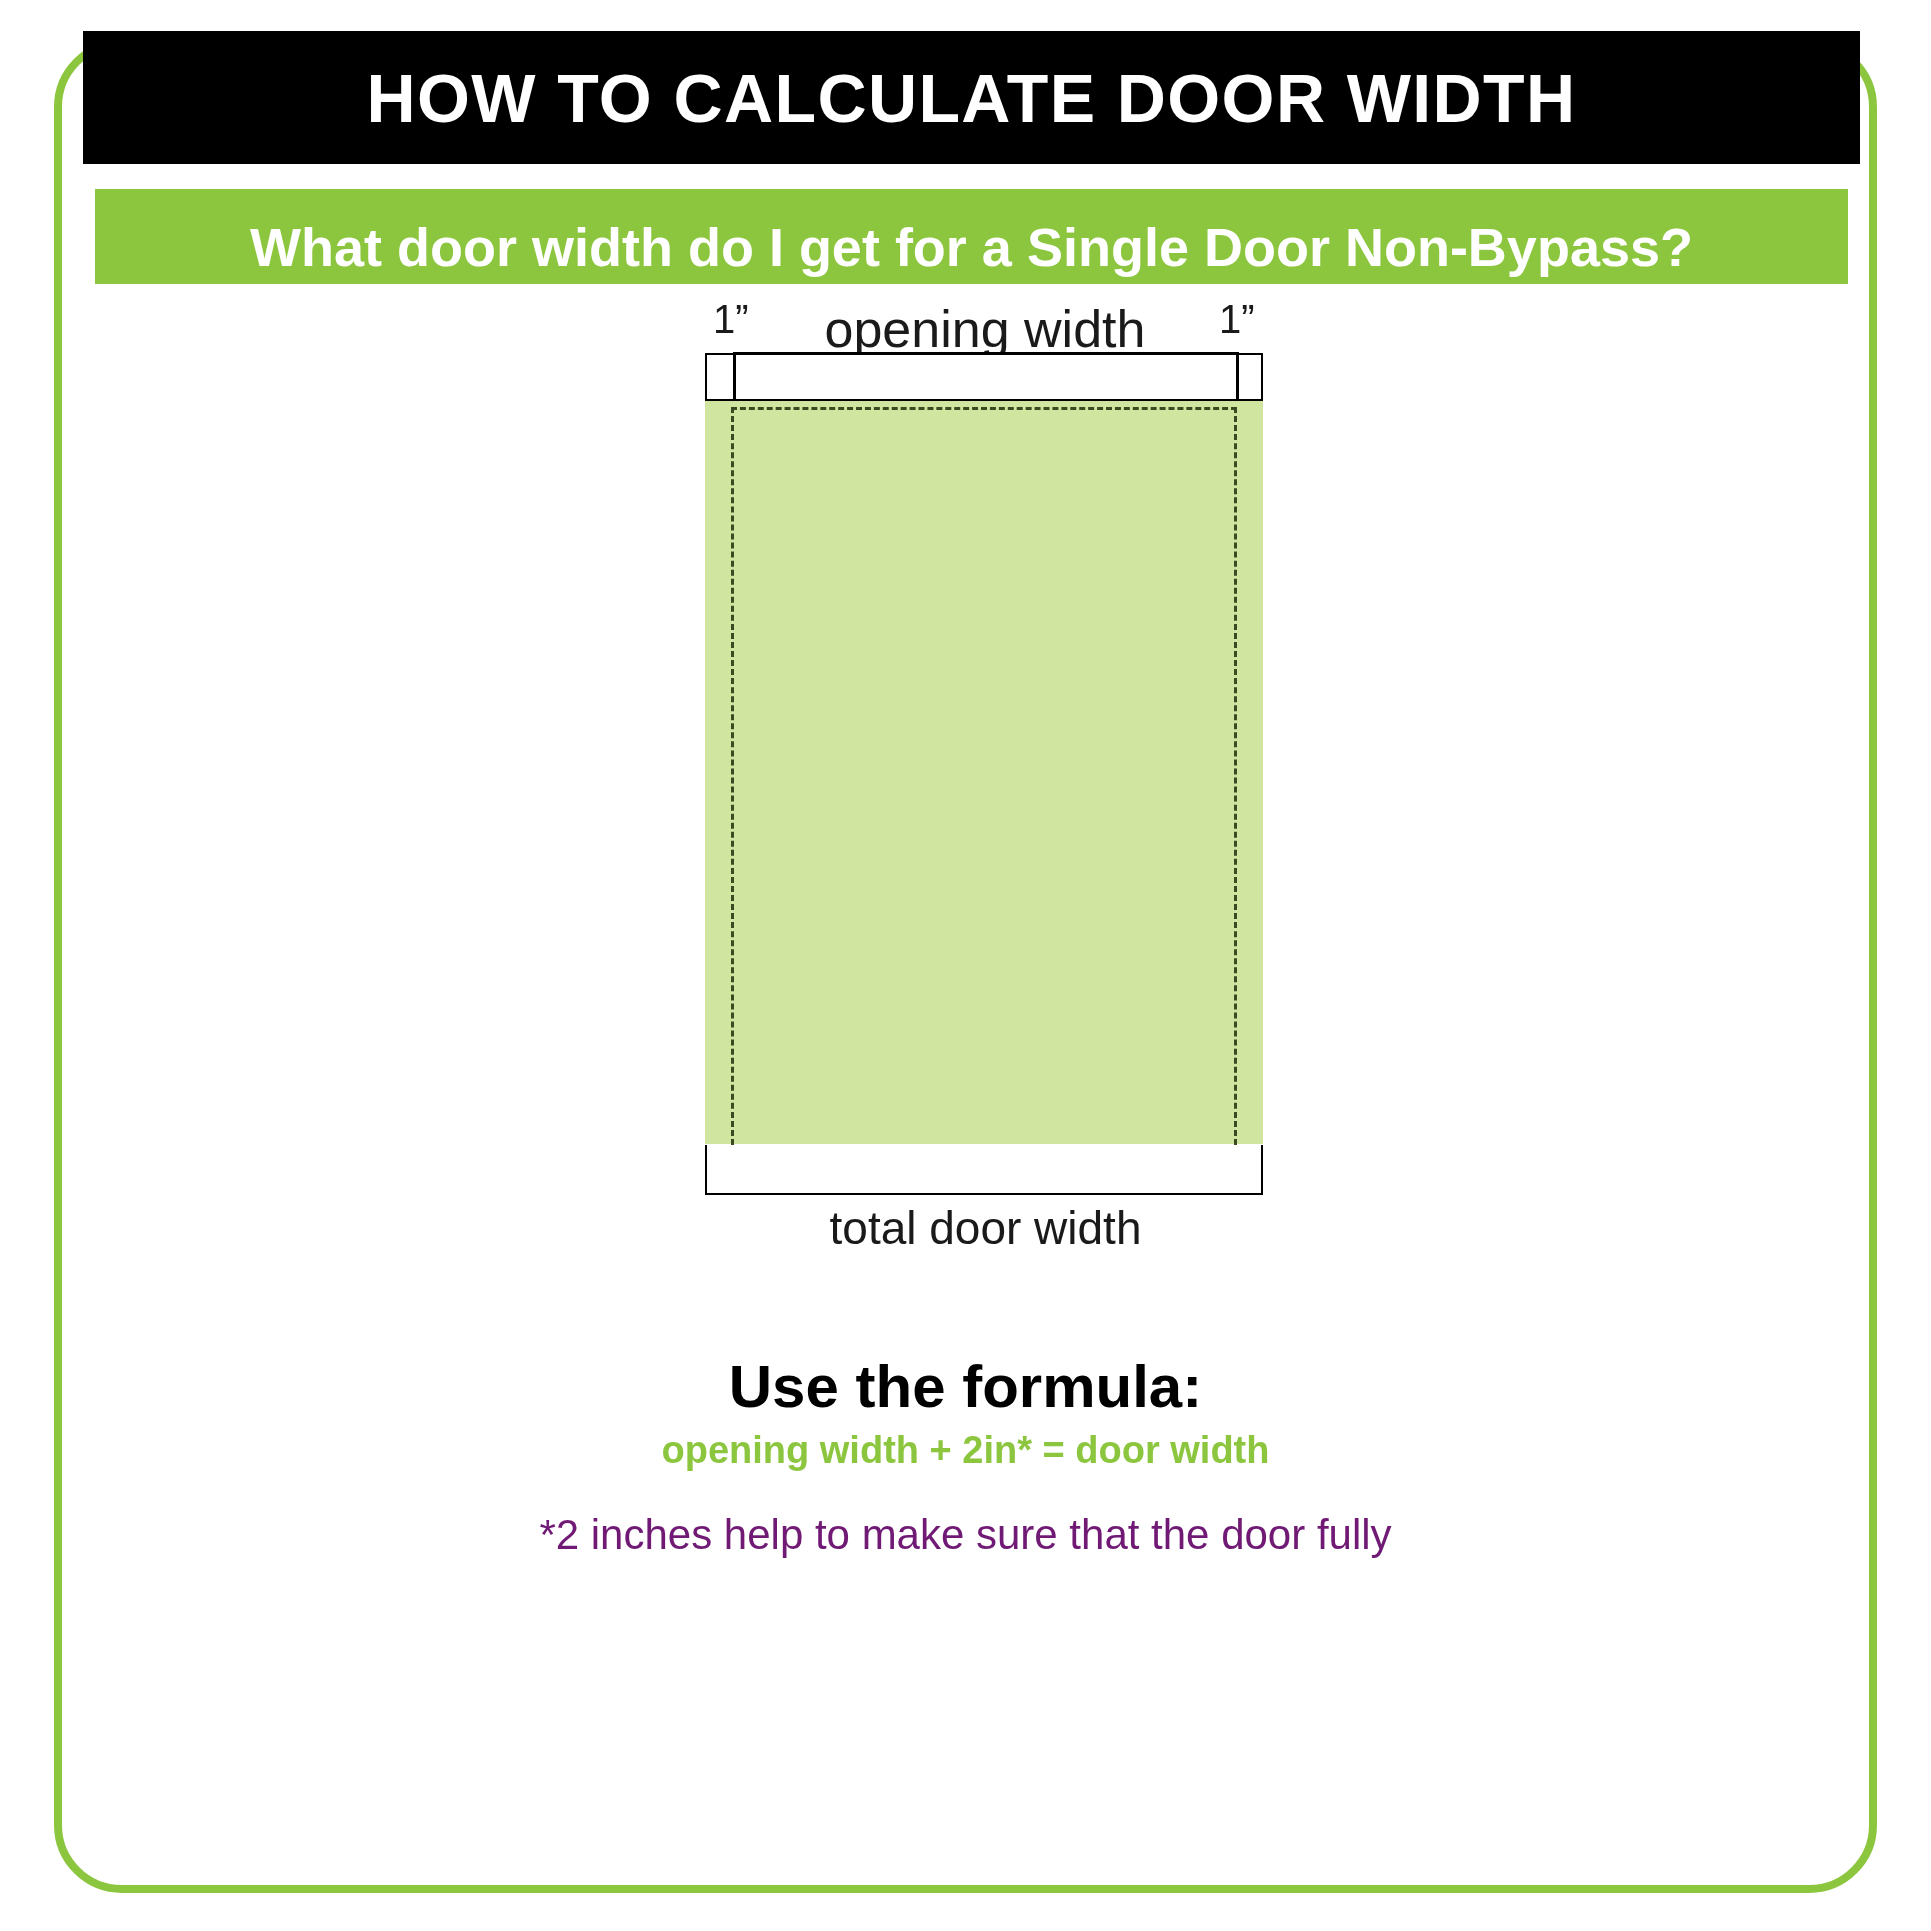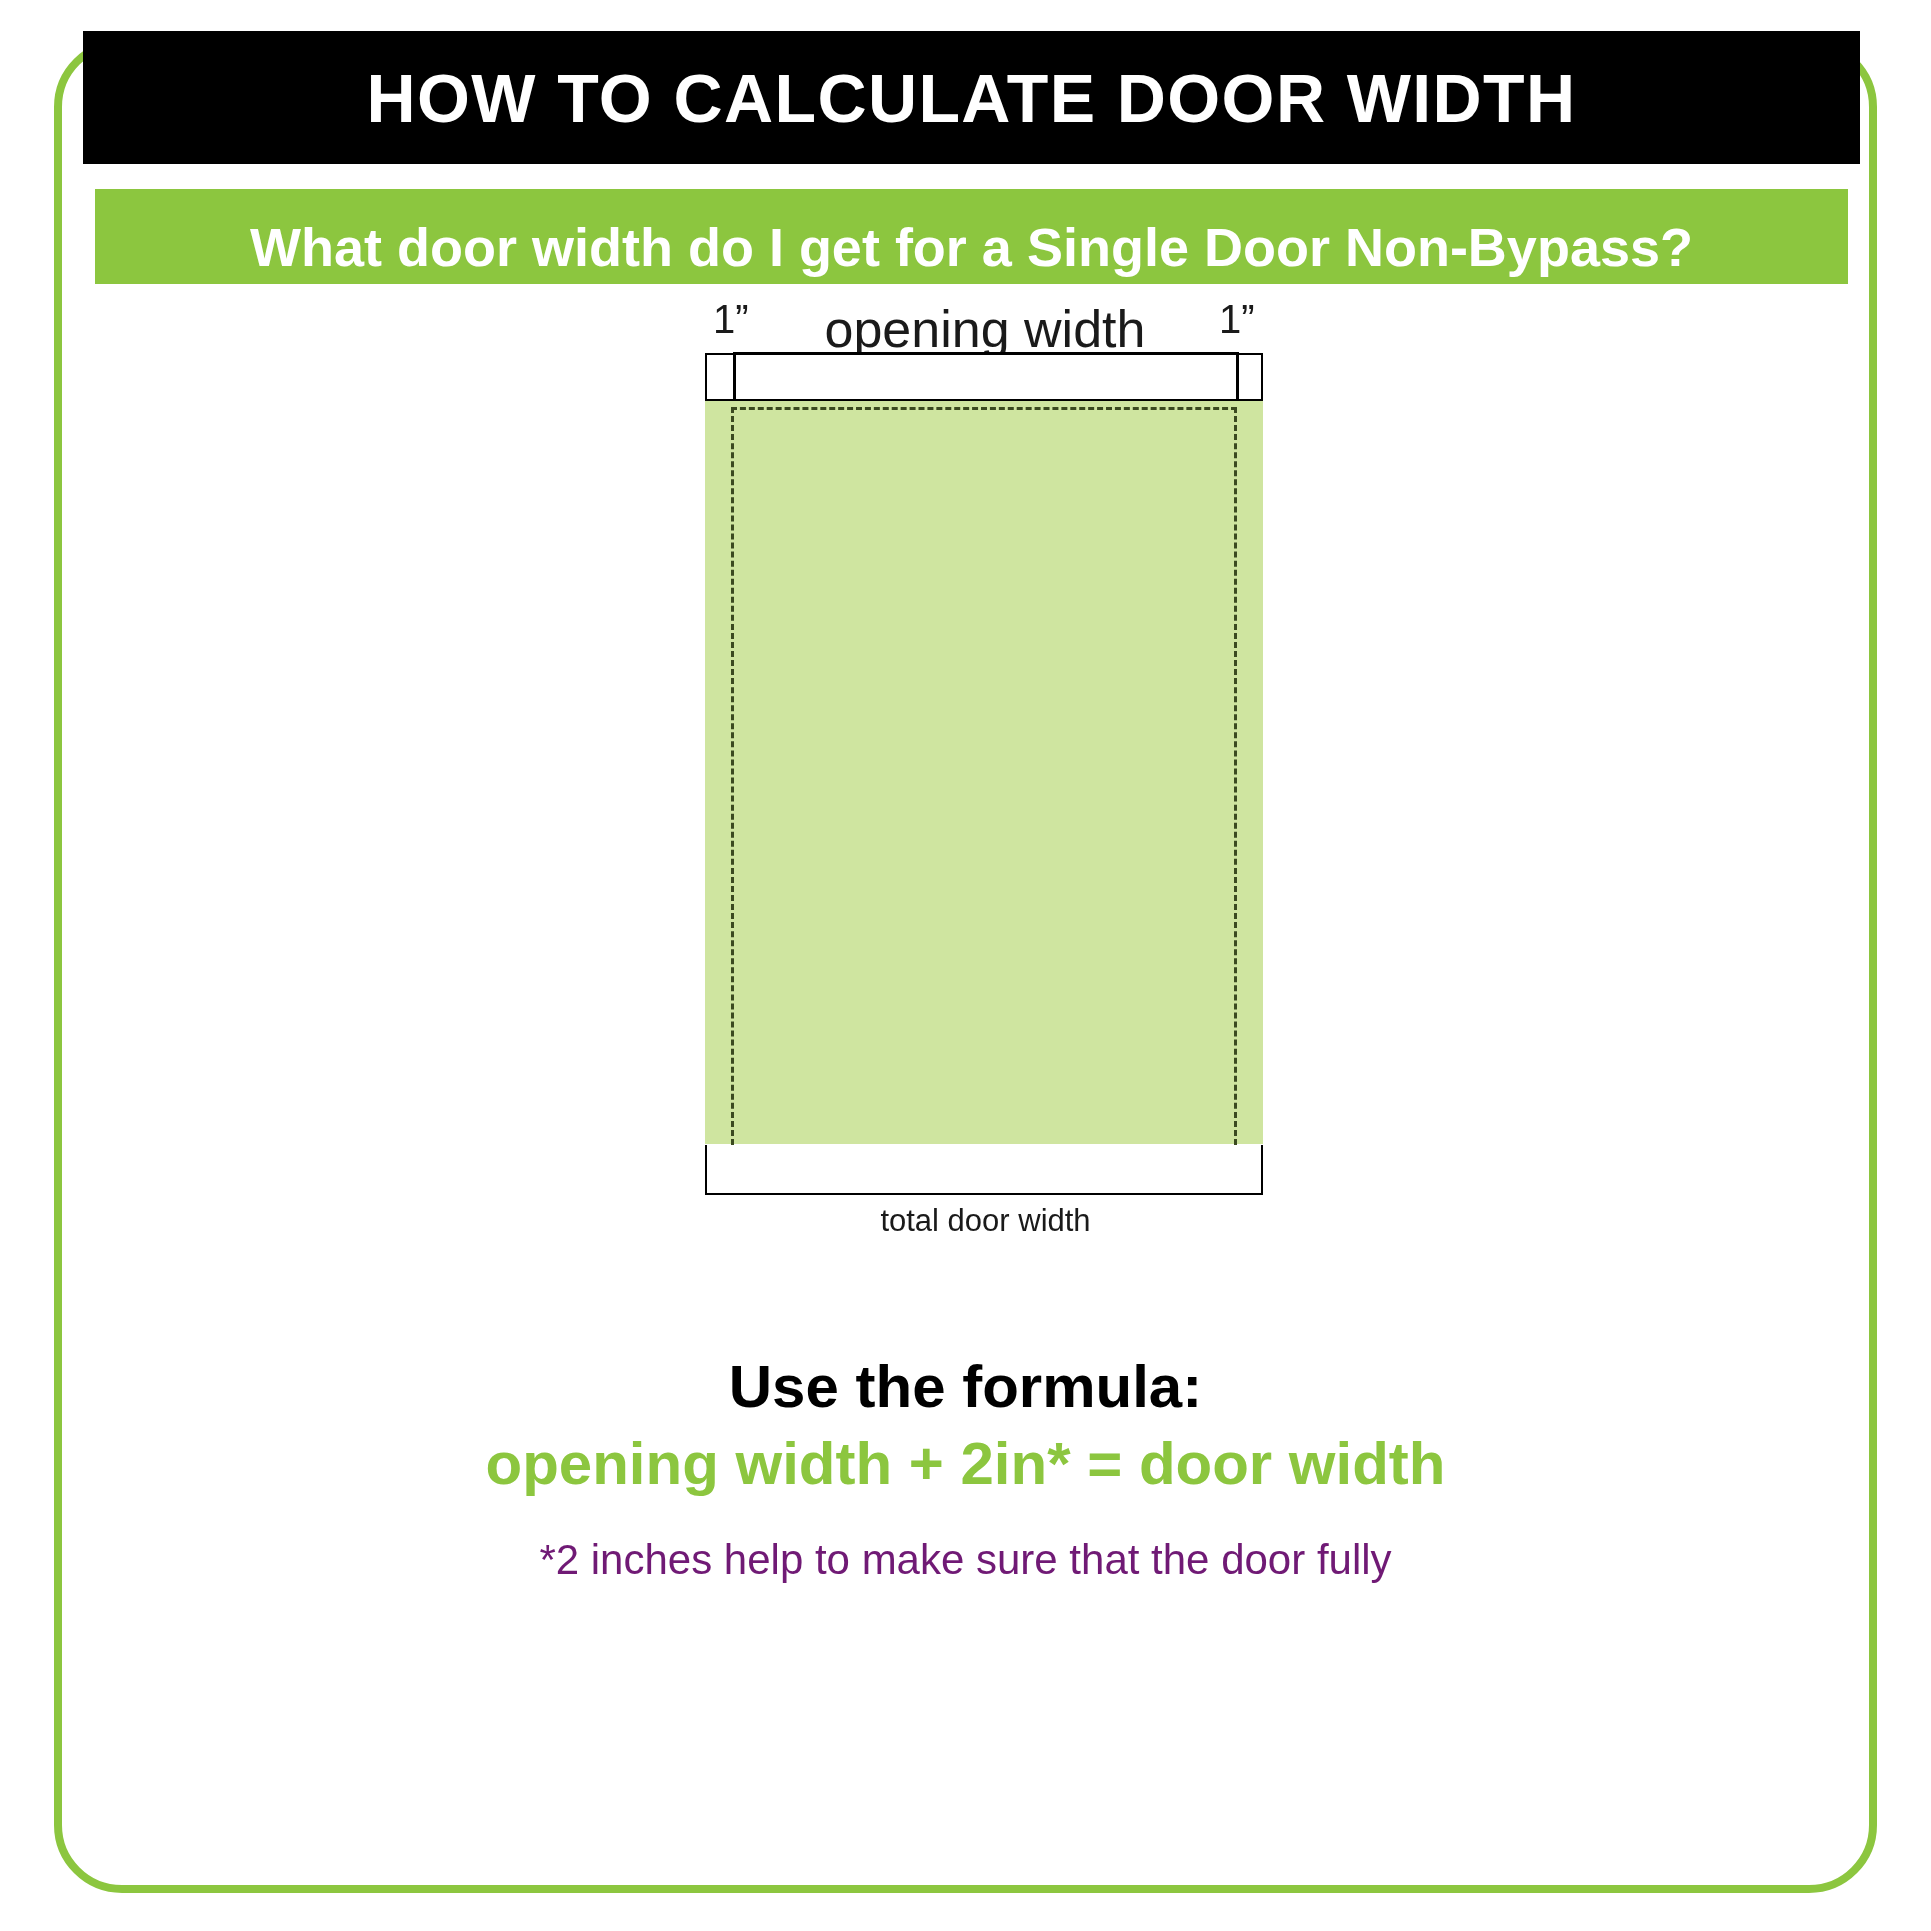--- a/index.html
+++ b/index.html
@@ -186,42 +186,42 @@
     border-top: none;
     box-sizing: border-box;
     background: #ffffff;
   }
   .lbl-total-door-width {
     position: absolute;
     left: 39px;
     top: 906px;
     width: 657px;
     text-align: center;
-    font-size: 31px;
+    font-size: 46px;
     color: #1a1a1a;
     line-height: 1;
   }
 
   
   .formula-block {
     position: absolute;
     left: 145px;
     top: 1352px;
     width: 1641px;
     text-align: center;
   }
   .formula-heading {
     font-size: 60px;
     font-weight: bold;
     color: #000000;
     line-height: 1.15;
     margin-bottom: 8px;
   }
   .formula-equation {
-    font-size: 60px;
+    font-size: 38px;
     font-weight: bold;
     color: #8cc63f;
     line-height: 1.15;
     margin-bottom: 35px;
   }
   .formula-note {
     font-size: 42px;
     color: #701a75;
     line-height: 1.28;
   }

